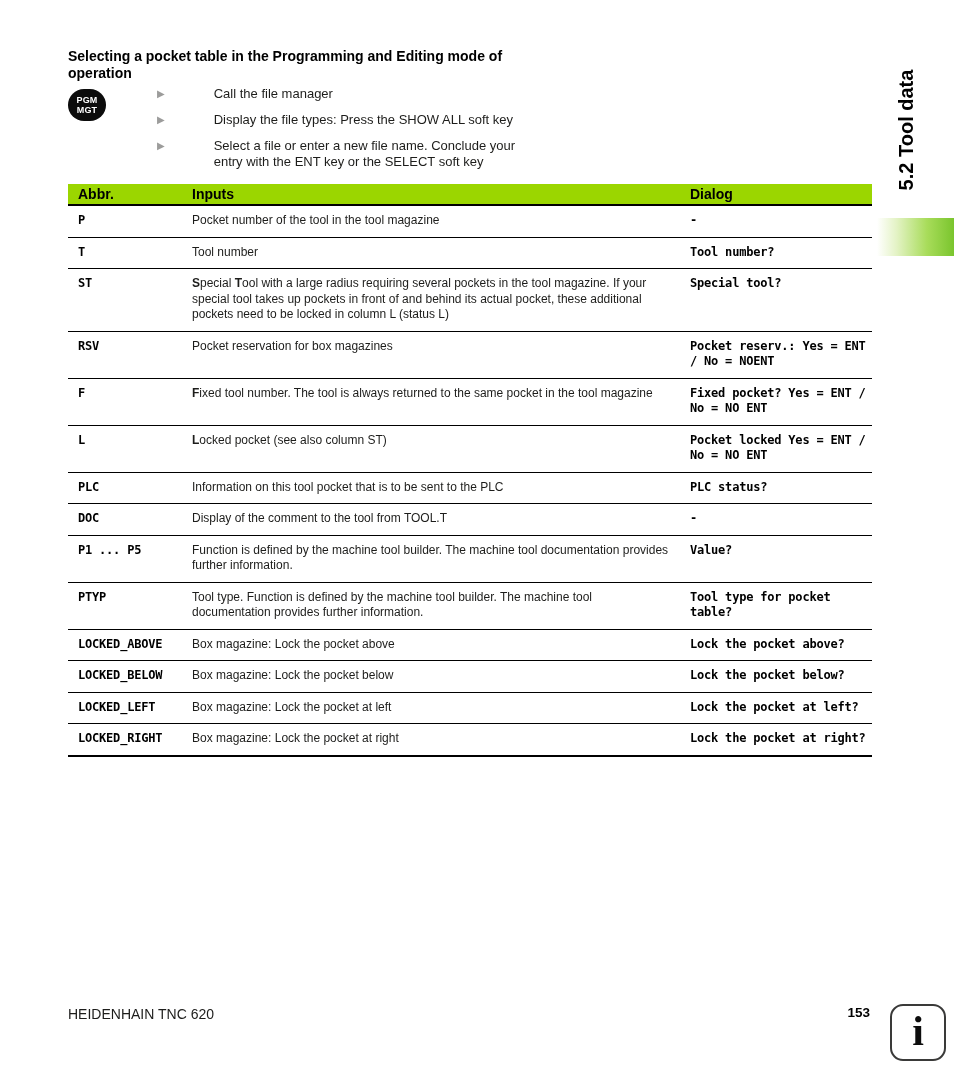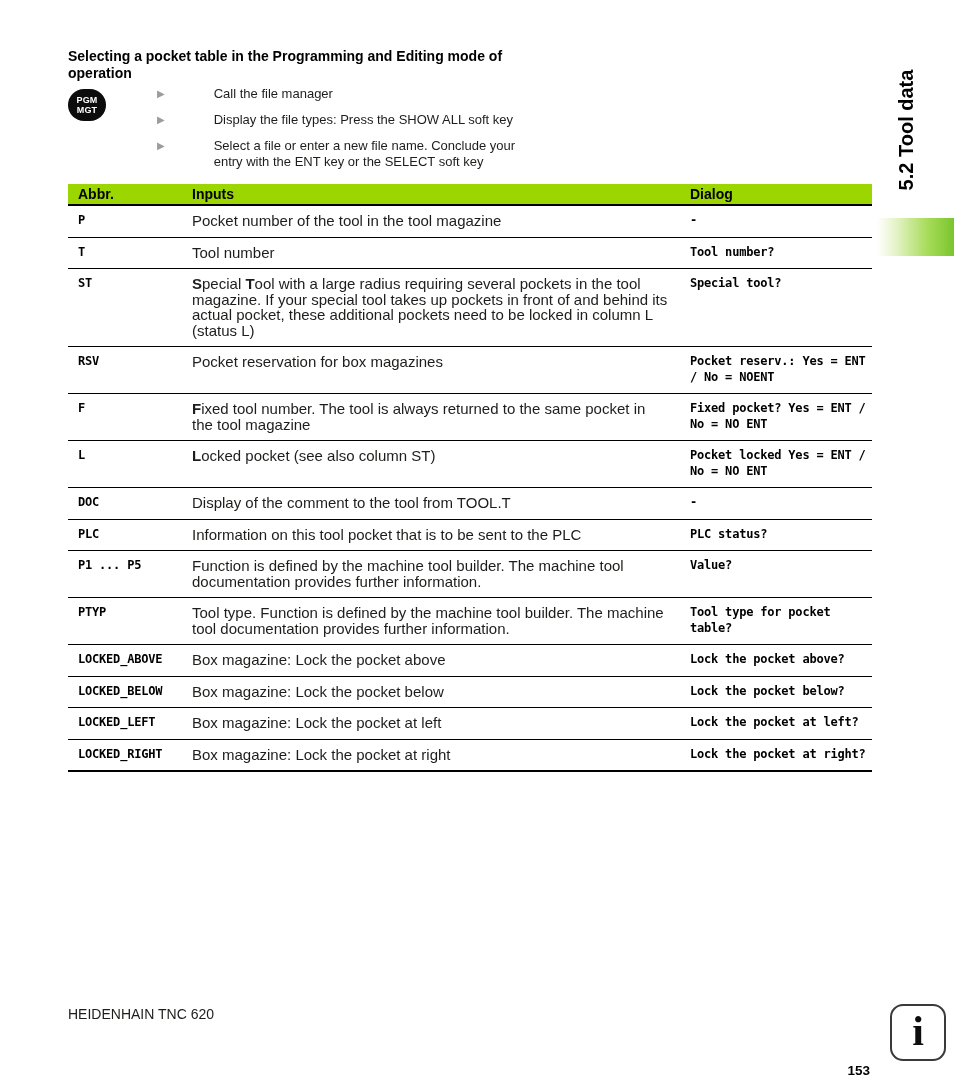--- a/index.html
+++ b/index.html
@@ -49,21 +49,21 @@
     border-top:1px solid #000; vertical-align:top;
     padding:7px 0 8px 0;
   }
   .tbl tbody tr:first-child td { border-top:2px solid #000; }
   .tbl tbody tr:last-child td { border-bottom:2px solid #000; }
   td.abbr {
     font-family:"DejaVu Sans Mono", monospace; font-weight:bold;
     font-size:12px; line-height:15.5px; padding-left:10px !important;
     letter-spacing:-0.2px; color:#000; white-space:nowrap;
   }
-  td.input { font-size:15px; line-height:15.5px; padding-right:20px !important; color:#1d1d1b; }
+  td.input { font-size:12px; line-height:15.5px; padding-right:20px !important; color:#1d1d1b; }
   td.input .b { font-weight:bold; }
   td.dialog {
     font-family:"DejaVu Sans Mono", monospace; font-weight:bold;
     font-size:12px; line-height:15.5px; letter-spacing:-0.2px;
     white-space:pre-line; color:#000;
   }
 
   
   .side-title {
     position:absolute; left:821px; top:117px; width:170px; height:26px;
@@ -72,21 +72,21 @@
     white-space:nowrap;
   }
   .side-tab {
     position:absolute; left:877px; top:218px; width:77px; height:38px;
     background:linear-gradient(90deg, #ffffff 0%, #e4f3c6 25%, #a8dc5a 65%, #7ac52d 100%);
   }
 
   
   .footer-left { position:absolute; left:68px; top:1006px; font-size:14px; color:#1d1d1b; }
   .footer-page {
-    position:absolute; right:84px; top:1063px; font-size:13.5px; font-weight:bold; color:#000;
+    position:absolute; right:84px; top:1005px; font-size:13.5px; font-weight:bold; color:#000;
   }
   .info-icon {
     position:absolute; left:890px; top:1004px; width:56px; height:57px;
     border:2px solid #3a3a39; border-radius:13px; background:#fff;
     display:flex; align-items:center; justify-content:center;
   }
   .info-icon .glyph {
     font-family:"Liberation Serif", serif; font-weight:bold;
     font-size:42px; line-height:42px; color:#0d0d0d; padding-bottom:4px;
   }
@@ -161,28 +161,28 @@
         <td class="dialog">Fixed pocket? Yes = ENT /
 No = NO ENT</td>
       </tr>
       <tr>
         <td class="abbr">L</td>
         <td class="input"><span class="b">L</span><span>ocked pocket (see also column ST)</span></td>
         <td class="dialog">Pocket locked Yes = ENT /
 No = NO ENT</td>
       </tr>
       <tr>
+        <td class="abbr">PLC</td>
+        <td class="input">Information on this tool pocket that is to be sent to the PLC</td>
+        <td class="dialog">PLC status?</td>
+      </tr>
+      <tr>
         <td class="abbr">DOC</td>
         <td class="input">Display of the comment to the tool from TOOL.T</td>
         <td class="dialog">-</td>
-      </tr>
-      <tr>
-        <td class="abbr">PLC</td>
-        <td class="input">Information on this tool pocket that is to be sent to the PLC</td>
-        <td class="dialog">PLC status?</td>
       </tr>
       <tr>
         <td class="abbr">P1 ... P5</td>
         <td class="input">Function is defined by the machine tool builder. The machine tool documentation provides further information.</td>
         <td class="dialog">Value?</td>
       </tr>
       <tr>
         <td class="abbr">PTYP</td>
         <td class="input">Tool type. Function is defined by the machine tool builder. The machine tool documentation provides further information.</td>
         <td class="dialog">Tool type for pocket

